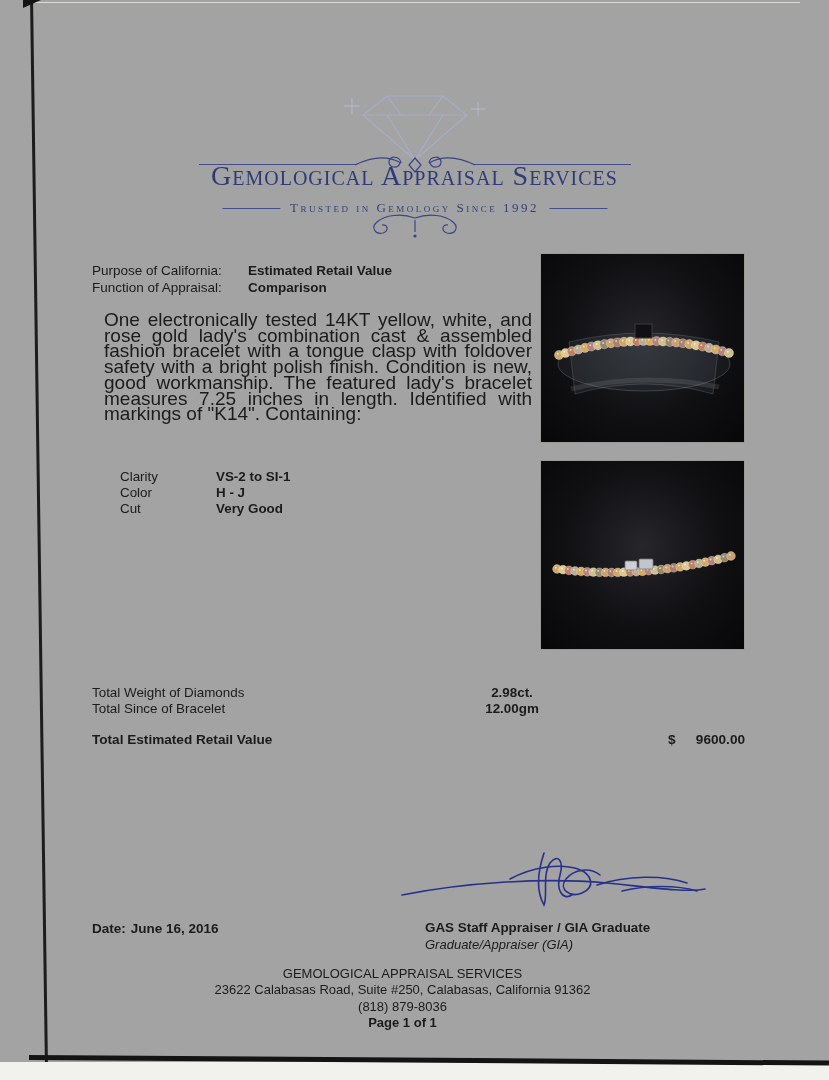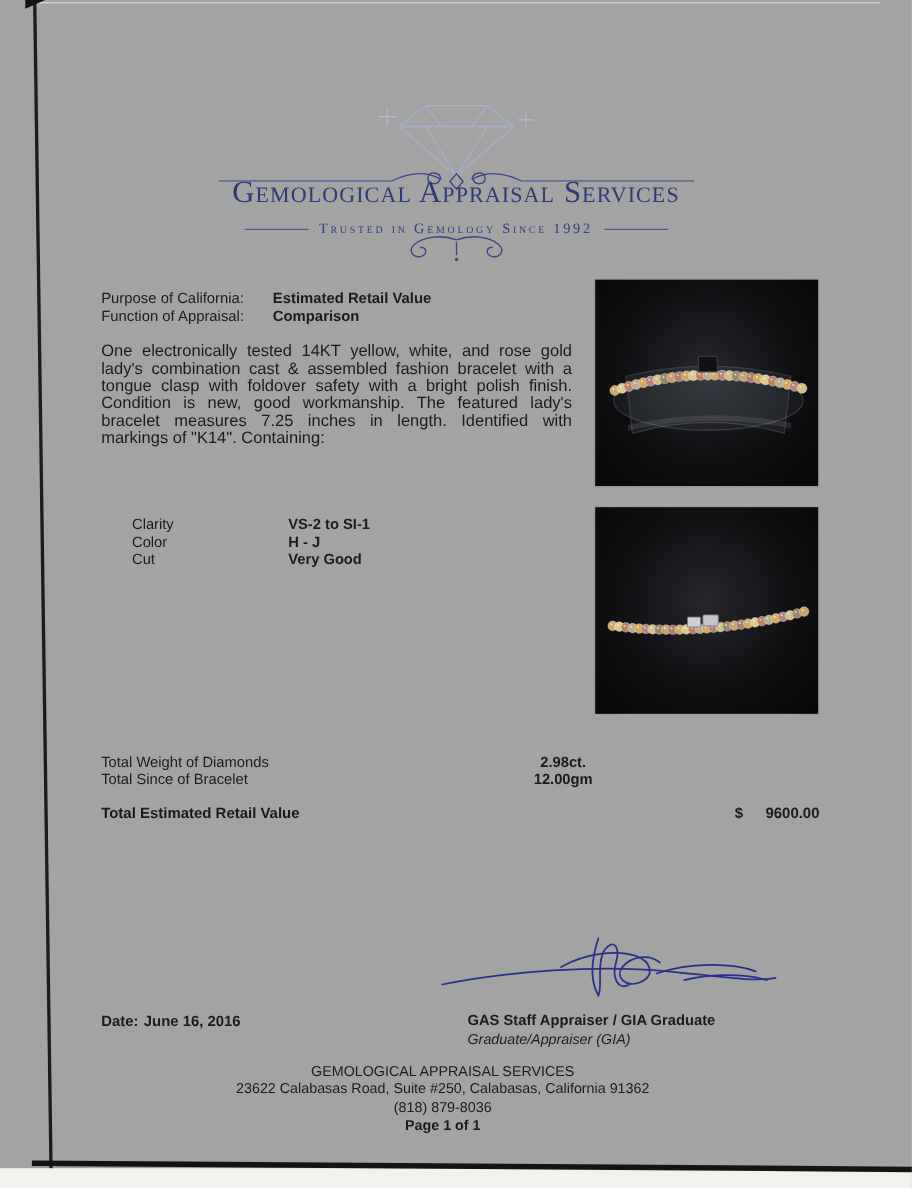--- a/index.html
+++ b/index.html
@@ -30,26 +30,26 @@
   .tagline{font-family:"Liberation Serif",serif;font-variant:small-caps;font-size:13px;
            letter-spacing:2.5px;color:#33407e;white-space:nowrap;}
   .bottom-orn{position:absolute;top:212px;left:50%;transform:translateX(-50%);}
 
   
   .kv{position:absolute;left:92px;font-size:13.5px;}
   .kv .k{display:inline-block;width:156px;}
   .kv .v{font-weight:bold;}
   #purpose{top:263px;}
   #function{top:280px;}
-  .para{position:absolute;left:92px;width:428px;font-size:15px;line-height:15.7px;text-align:justify;}
+  .para{position:absolute;left:104px;width:428px;font-size:19px;line-height:15.7px;text-align:justify;}
   #para1{top:312px;}
   #para2{top:405px;}
   .grade{position:absolute;left:120px;font-size:13.4px;}
   .grade .k{display:inline-block;width:96px;}
-  .grade .v{font-weight:bold;margin-left:46px;}
+  .grade .v{font-weight:bold;}
   #grade-clarity{top:469px;}
   #grade-color{top:485px;}
   #grade-cut{top:501px;}
 
   
   .photo{position:absolute;left:540px;width:203px;height:188px;border:1px solid #9a9a97;
          background:radial-gradient(ellipse at 50% 45%, #26262b 0%, #101013 55%, #070708 100%);}
   #photo1{top:253px;}
   #photo2{top:460px;}
   .photo svg{display:block;width:100%;height:100%;}

